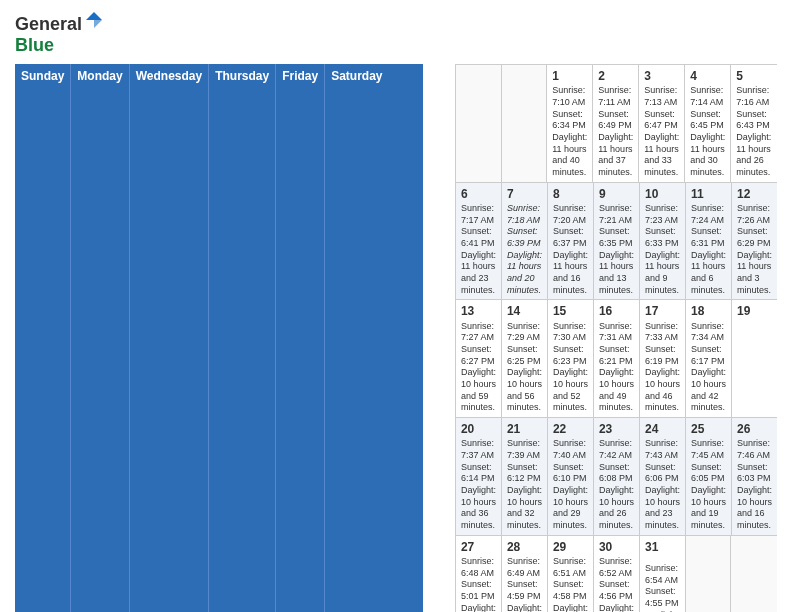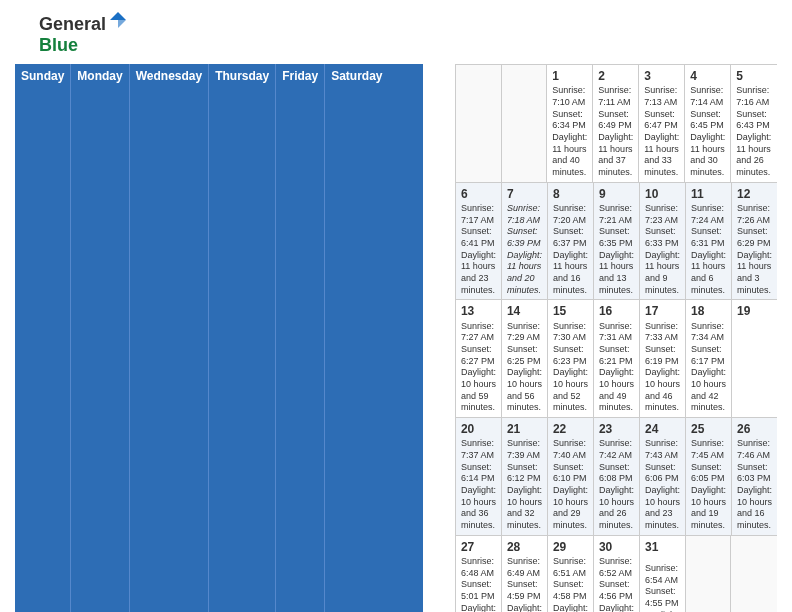--- a/index.html
+++ b/index.html
@@ -19,21 +19,20 @@
     }
     .header {
       display: flex;
       justify-content: space-between;
       align-items: flex-start;
       margin-bottom: 8px;
     }
     .logo {
       display: flex;
       align-items: center;
-      margin-left: 24px;
     }
     .logo-text-general {
       font-size: 18px;
       font-weight: bold;
       color: #333;
     }
     .logo-text-blue {
       font-size: 18px;
       font-weight: bold;
       color: #15803d;

